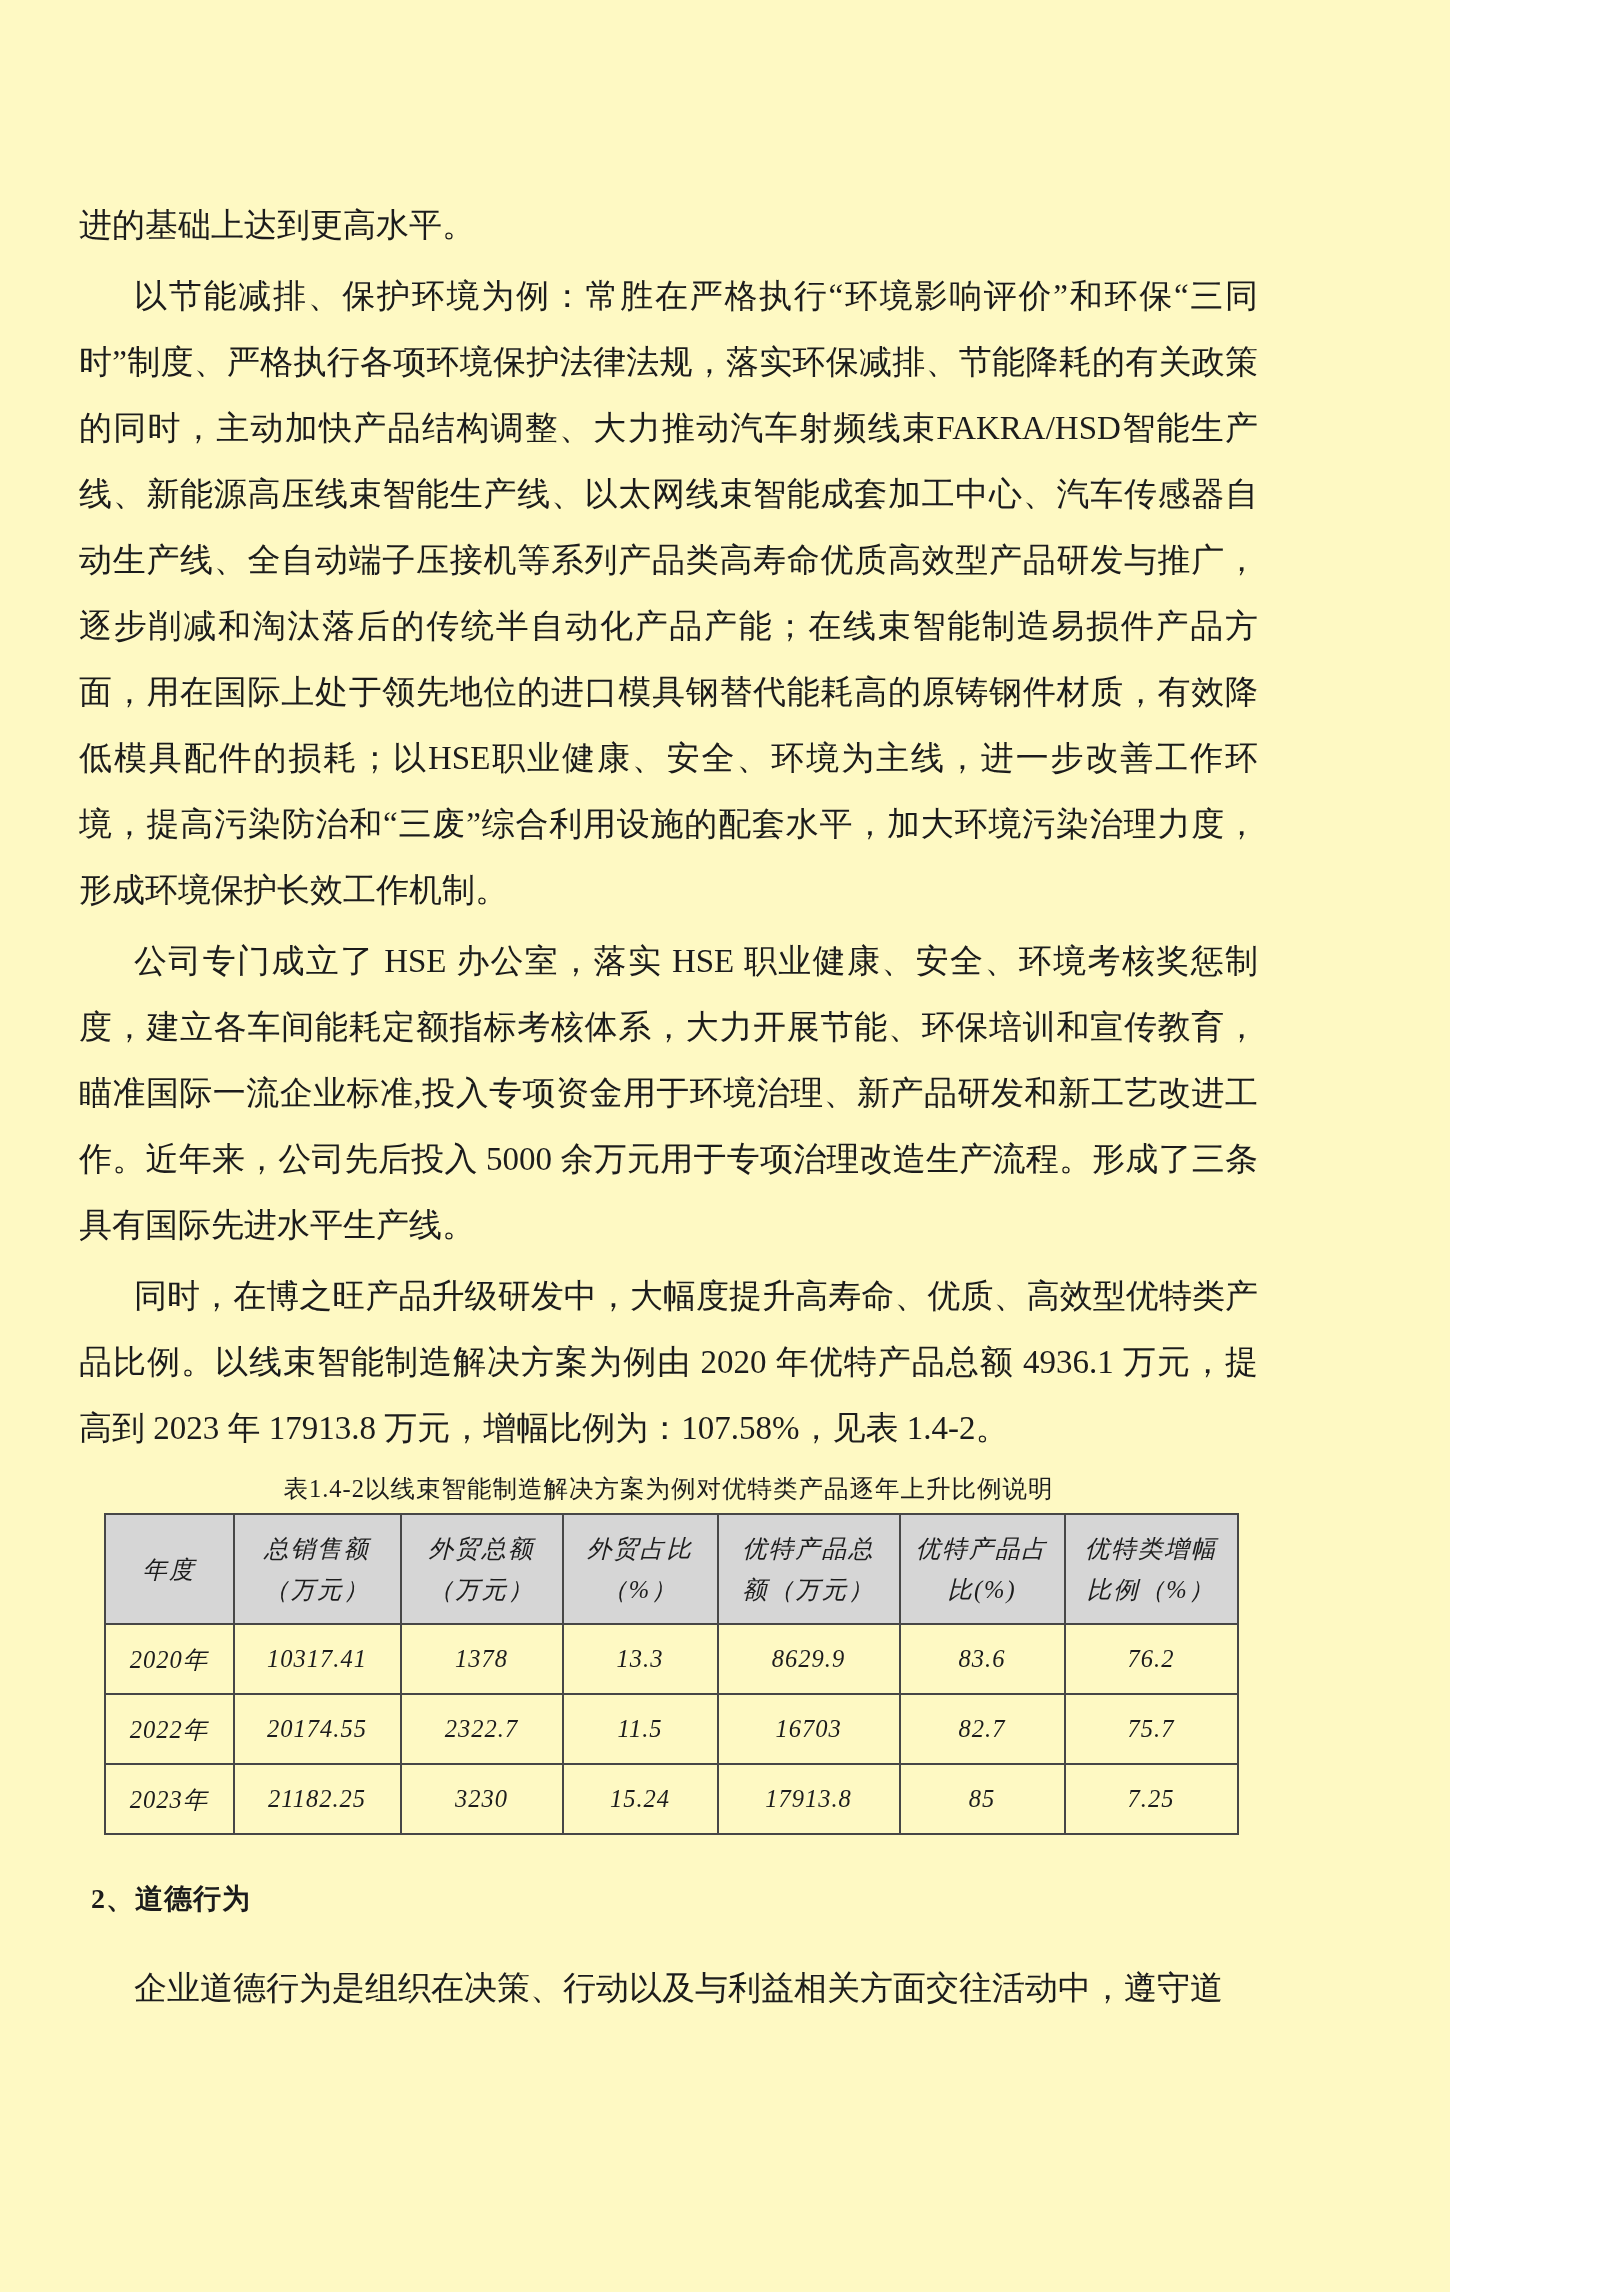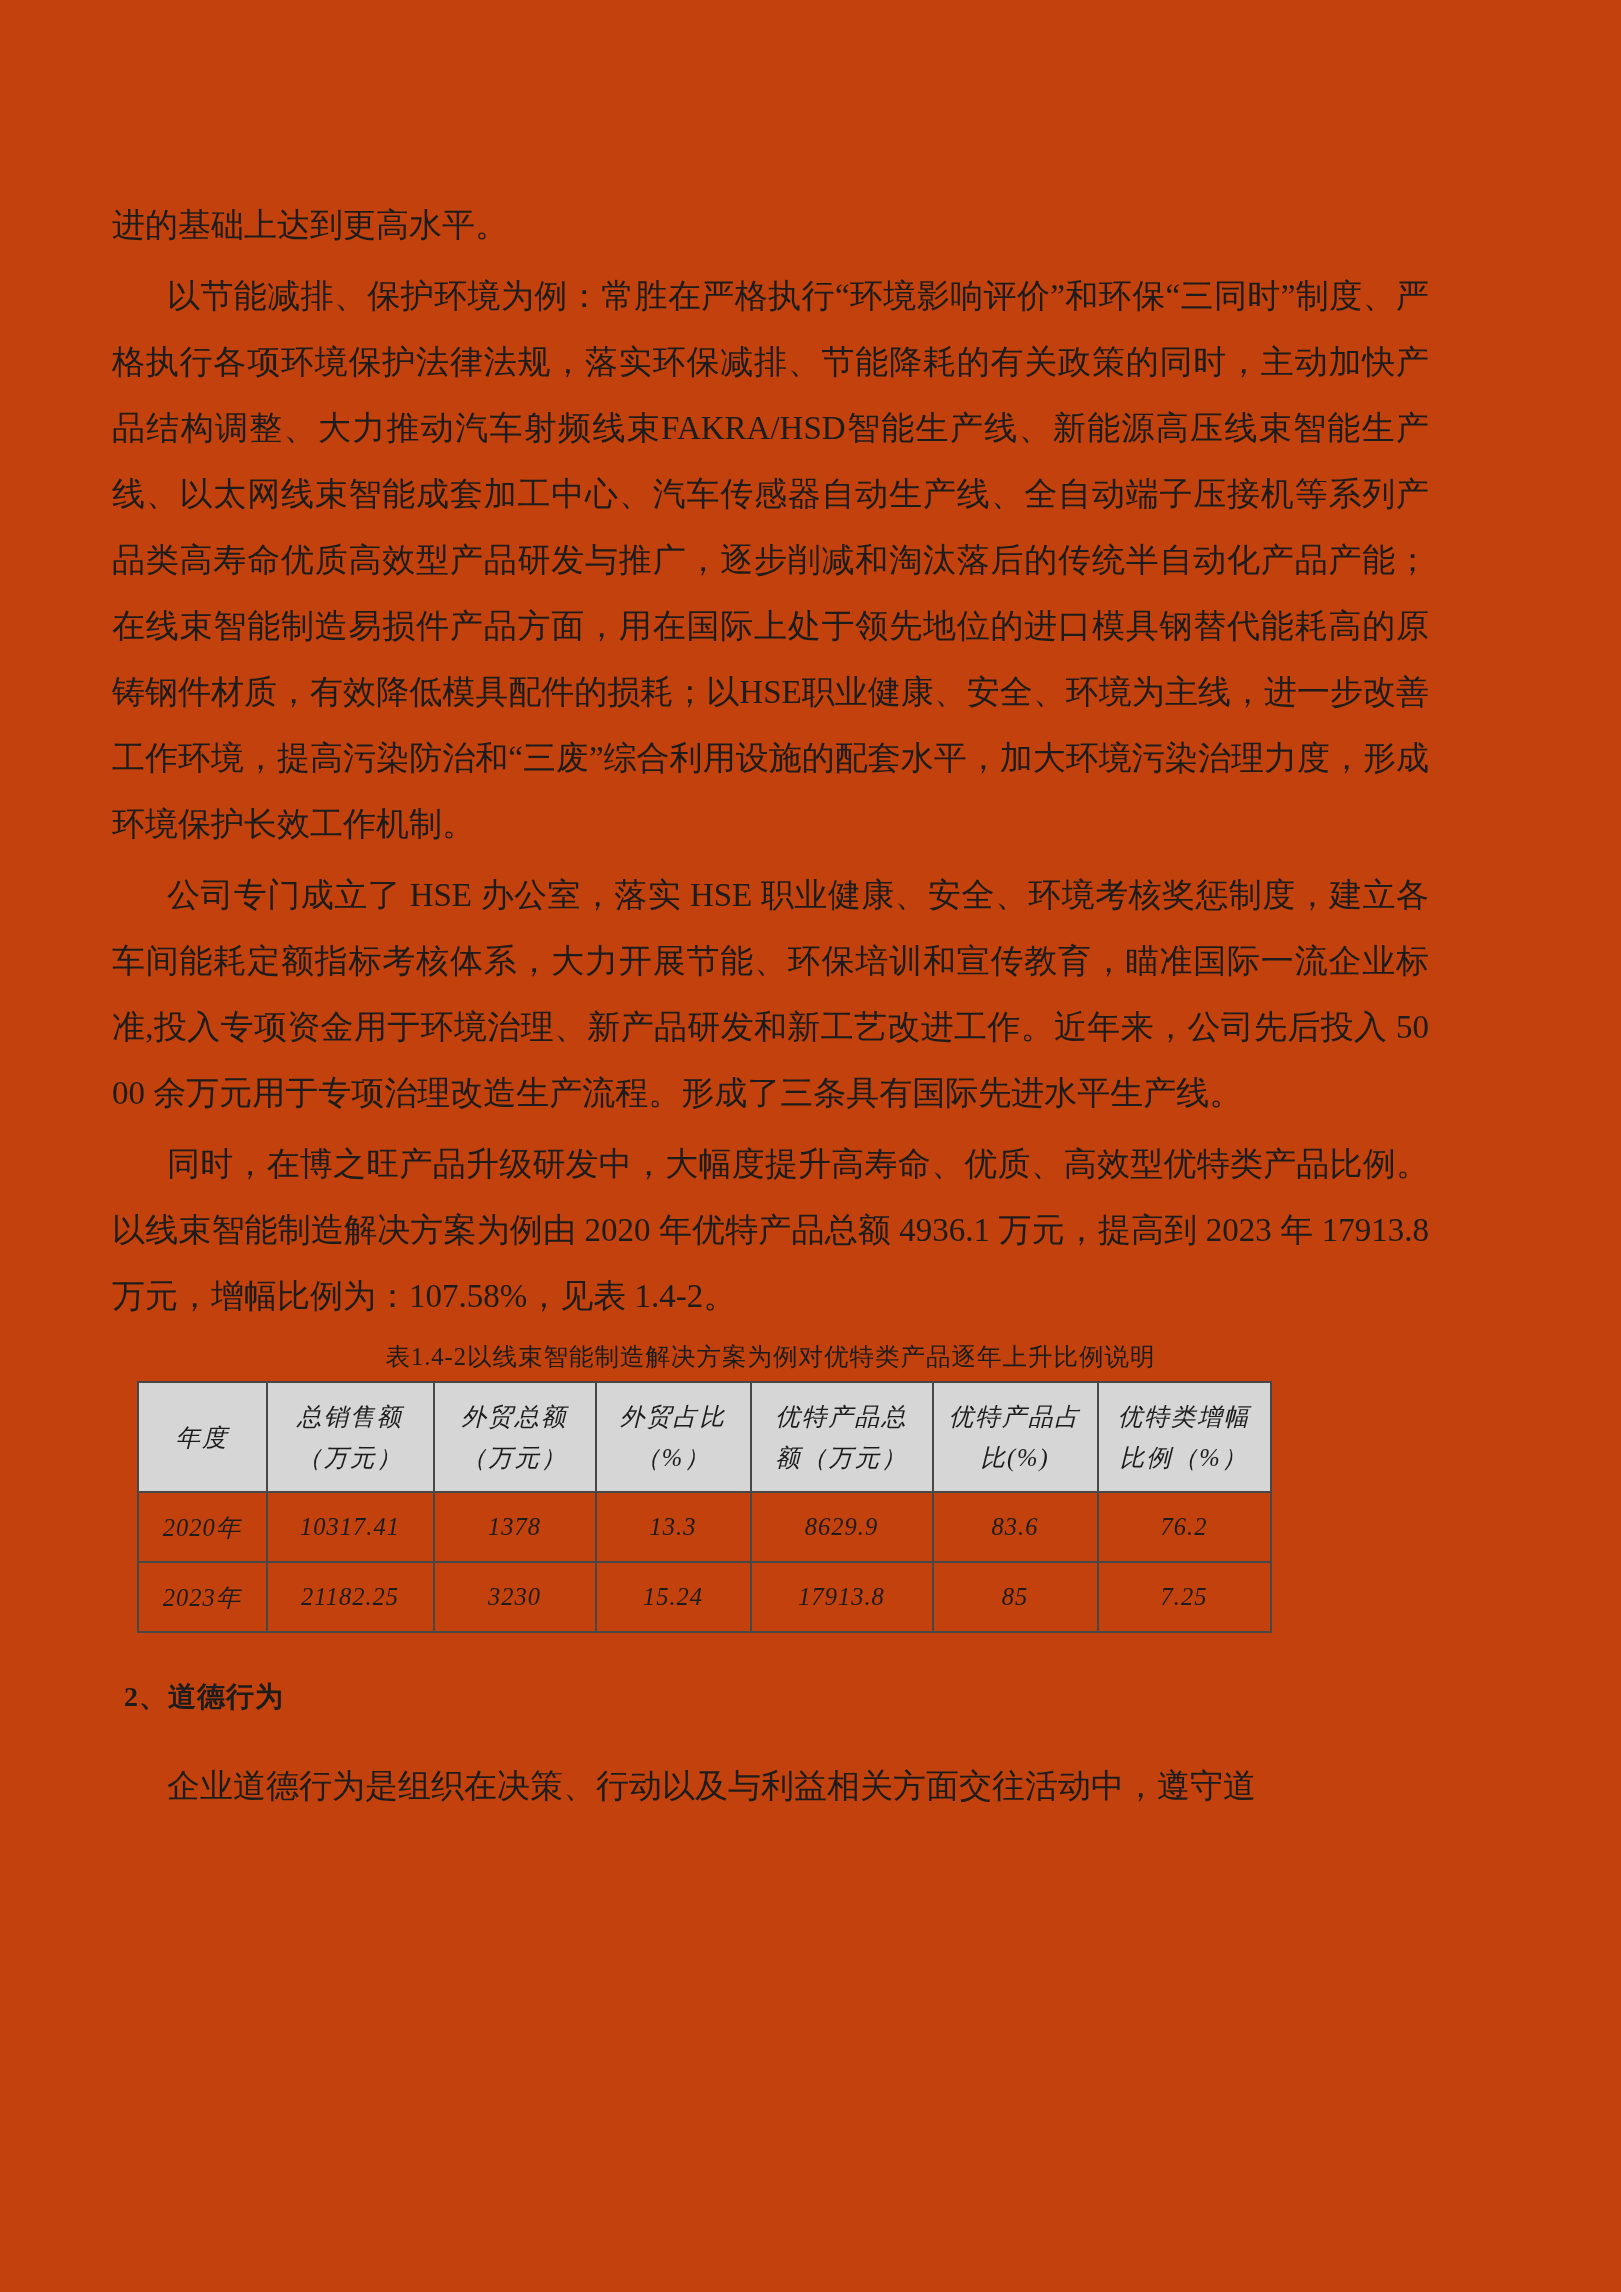--- a/index.html
+++ b/index.html
@@ -1,22 +1,22 @@
 <!DOCTYPE html>
 <html><head>
 <meta charset="utf-8">
 <style>
   html, body { margin: 0; padding: 0; background: #ffffff; }
   .page {
     position: relative;
-    width: 1621px;
+    width: 1450px;
     height: 2293px;
-    background: #c2410c;
+    background: #fef9c3;
     box-sizing: border-box;
-    padding: 192px 192px 0 112px;
+    padding: 192px 192px 0 79px;
     font-family: "Liberation Serif", "DejaVu Serif", serif;
     color: #1c1c1c;
     overflow: hidden;
   }
   .body-text .para {
     margin: 0;
     font-size: 33px;
     line-height: 66px;
     text-align: justify;
     word-break: break-all;
@@ -105,20 +105,29 @@
         <tr>
           <td>2020年</td>
           <td>10317.41</td>
           <td>1378</td>
           <td>13.3</td>
           <td>8629.9</td>
           <td>83.6</td>
           <td>76.2</td>
         </tr>
         <tr>
+          <td>2022年</td>
+          <td>20174.55</td>
+          <td>2322.7</td>
+          <td>11.5</td>
+          <td>16703</td>
+          <td>82.7</td>
+          <td>75.7</td>
+        </tr>
+        <tr>
           <td>2023年</td>
           <td>21182.25</td>
           <td>3230</td>
           <td>15.24</td>
           <td>17913.8</td>
           <td>85</td>
           <td>7.25</td>
         </tr>
       </tbody>
   </table>

